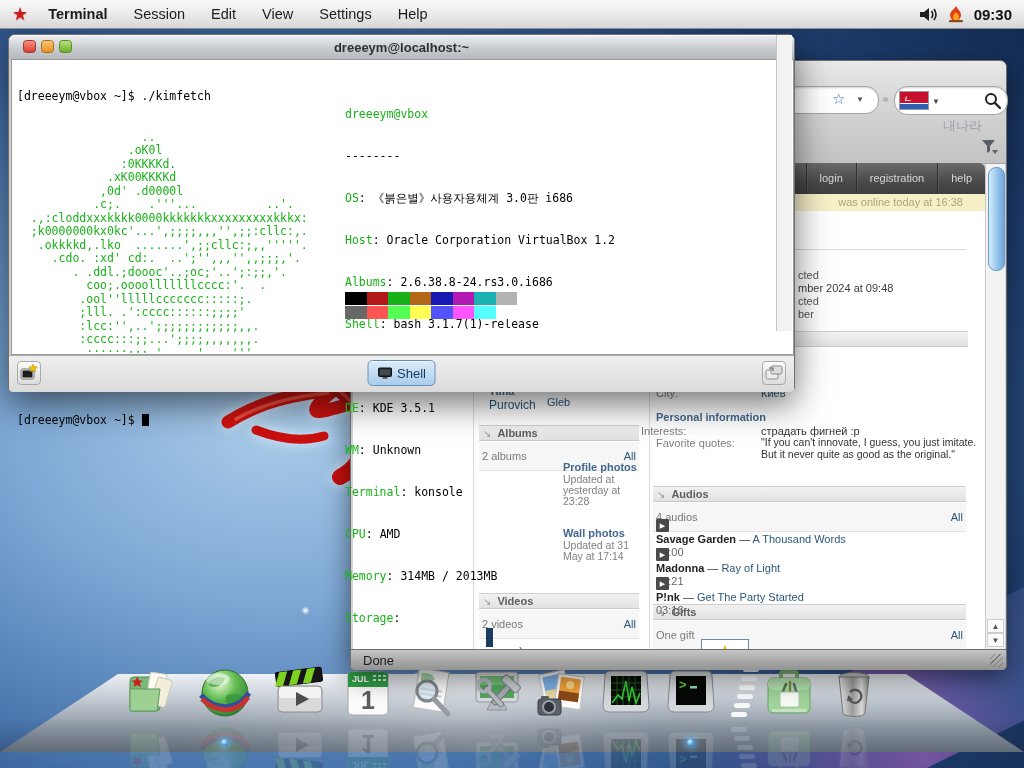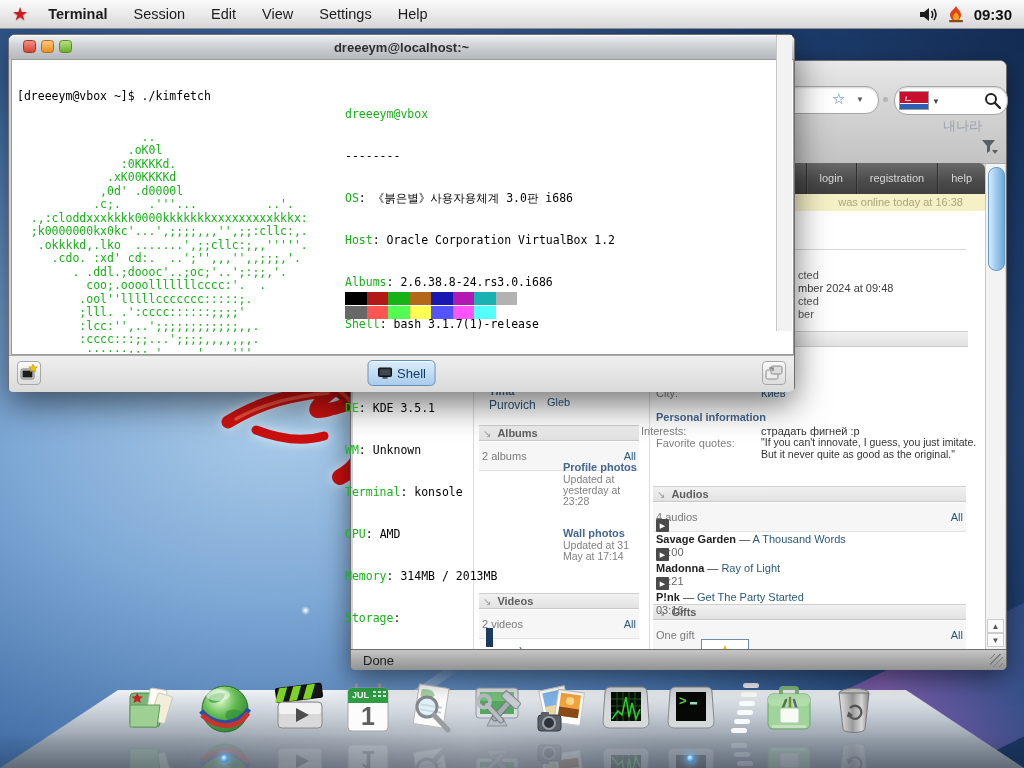--- a/index.html
+++ b/index.html
@@ -18,21 +18,21 @@
   #menubar .mi.app{font-weight:bold;padding-left:10px;}
   #tray{margin-left:auto;display:flex;align-items:center;gap:10px;padding-right:12px;}
   #clock{font-size:15px;font-weight:bold;color:#111;}
 
   
   #calli{left:212px;top:356px;z-index:1;filter:drop-shadow(0 0 6px rgba(225,242,255,.9));}
   #glowdot{left:301px;top:606px;width:9px;height:9px;border-radius:50%;z-index:1;
     background:radial-gradient(circle,#ffffff 0%,rgba(255,255,255,0) 70%);}
 
   
-  #dockarea{position:absolute;left:0;bottom:0;width:1024px;height:130px;z-index:20;}
+  #dockarea{position:absolute;left:0;bottom:16px;width:1024px;height:130px;z-index:20;}
   .streak{position:absolute;border-radius:6px;}
   #shelf{position:absolute;bottom:0;left:0;width:1024px;height:78px;
     clip-path:polygon(118px 0,906px 0,1024px 78px,0 78px);
     background:linear-gradient(180deg,#eef1f4 0%,#c6cdd5 30%,#99a3ae 62%,#7b8692 100%);}
   #shelf-shine{position:absolute;bottom:0;left:0;width:1024px;height:78px;
     clip-path:polygon(118px 0,906px 0,1024px 78px,0 78px);
     background:linear-gradient(90deg,rgba(255,255,255,0) 18%,rgba(255,255,255,.55) 46%,rgba(255,255,255,0) 64%);
     opacity:.4;}
   #shelf-dark{position:absolute;bottom:0;left:0;width:1024px;height:34px;
     background:linear-gradient(180deg,rgba(30,40,55,0),rgba(30,40,55,.28));}
@@ -643,20 +643,21 @@
    .okkkkd,.lko  .......',;;cllc:;,,'''''.
      .cdo. :xd' cd:.  ..';'',,,'',,;;;,'.
         . .ddl.;doooc'..;oc;'..';:;;,'.
           coo;.oooolllllllcccc:'.  .
          .ool''lllllccccccc:::::;.
          ;lll. .':cccc::::::;;;;'
          :lcc:'',..';;;;;;;;;;;;,,.
          :cccc:::;;...';;;;,,,,,,,.
          ,::::::;;;,'.  ..',,,,'''.
           ........      ......</pre>
+        <div id="prompt2"><span>[dreeeym@vbox ~]$ </span><span id="cursor"></span></div>
       </div>
       <div id="tinfo">
         <div class="g">dreeeym@vbox</div>
         <div>--------</div>
         <div class="frow"><span class="g">OS</span><span class="fv">《붉은별》사용자용체계 3.0판 i686</span></div>
         <div class="frow"><span class="g">Host</span><span class="fv">Oracle Corporation VirtualBox 1.2</span></div>
         <div class="frow"><span class="g">Albums</span><span class="fv">2.6.38.8-24.rs3.0.i686</span></div>
         <div class="frow"><span class="g">Shell</span><span class="fv">bash 3.1.7(1)-release</span></div>
         <div class="frow"><span class="g">Resolution</span><span class="fv">1024x768 61.0Hz</span></div>
         <div class="frow"><span class="g">DE</span><span class="fv">KDE 3.5.1</span></div>

